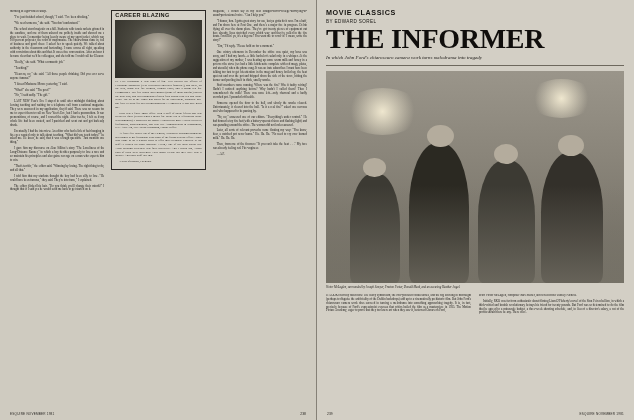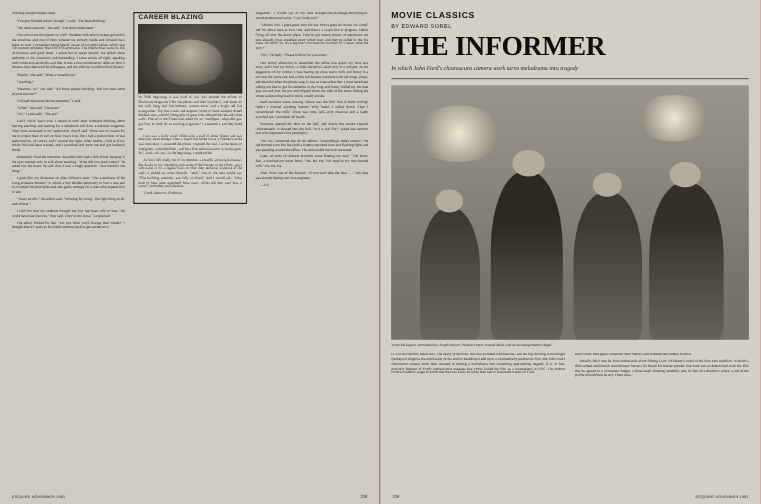--- a/index.html
+++ b/index.html
@@ -6,21 +6,21 @@
   html, body {
     margin: 0; padding: 0;
     width: 634px; height: 420px;
     background: #b9b5ac;
     font-family: "Liberation Serif", serif;
     overflow: hidden;
   }
   #page {
     position: relative;
     width: 634px; height: 420px;
-    background: #ef4444;
+    background: #fde047;
     display: flex;
   }
   
   .page-left {
     position: relative;
     width: 317px; height: 420px;
     background: #cfcbc0;
     padding: 10px 9px 14px 10px;
     border-right: 1px solid #9c978c;
   }
@@ -110,21 +110,21 @@
   .byline {
     font-family: "Liberation Sans", sans-serif;
     font-size: 4.6px;
     letter-spacing: 0.4px;
     color: #1a1815;
     margin-bottom: 3px;
   }
   .headline {
     font-family: "Liberation Serif", serif;
     font-weight: bold;
-    font-size: 23px;
+    font-size: 28px;
     line-height: 24px;
     letter-spacing: -0.3px;
     color: #100e0c;
     margin: 0 0 4px 0;
   }
   .deck {
     font-family: "Liberation Serif", serif;
     font-style: italic;
     font-size: 5.0px;
     line-height: 6px;

